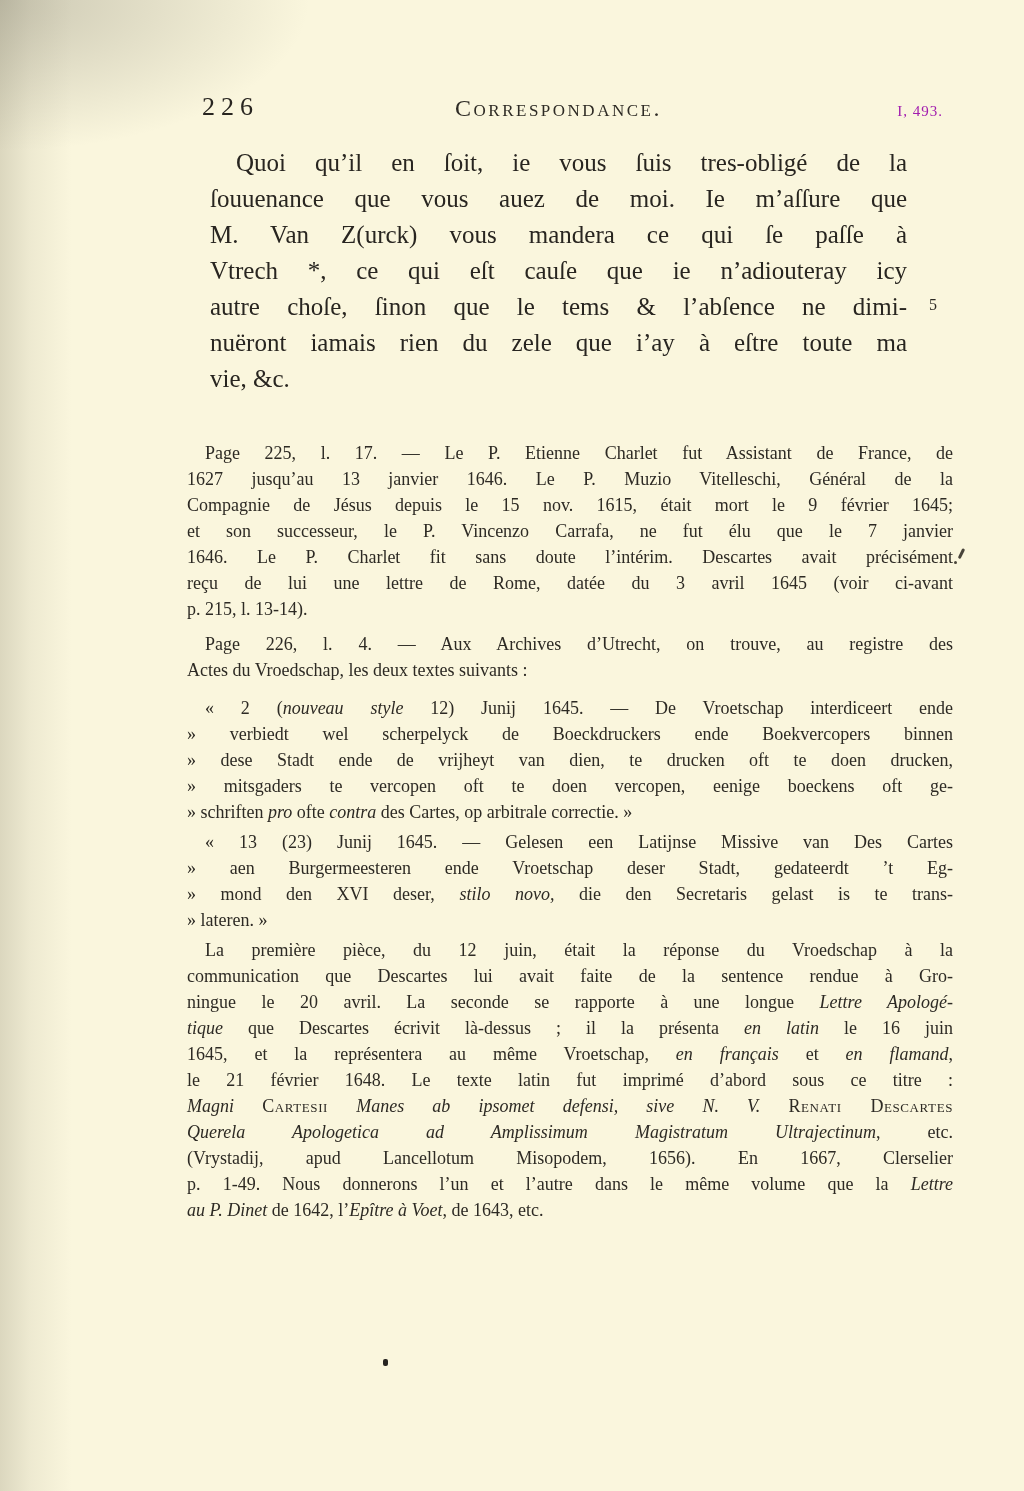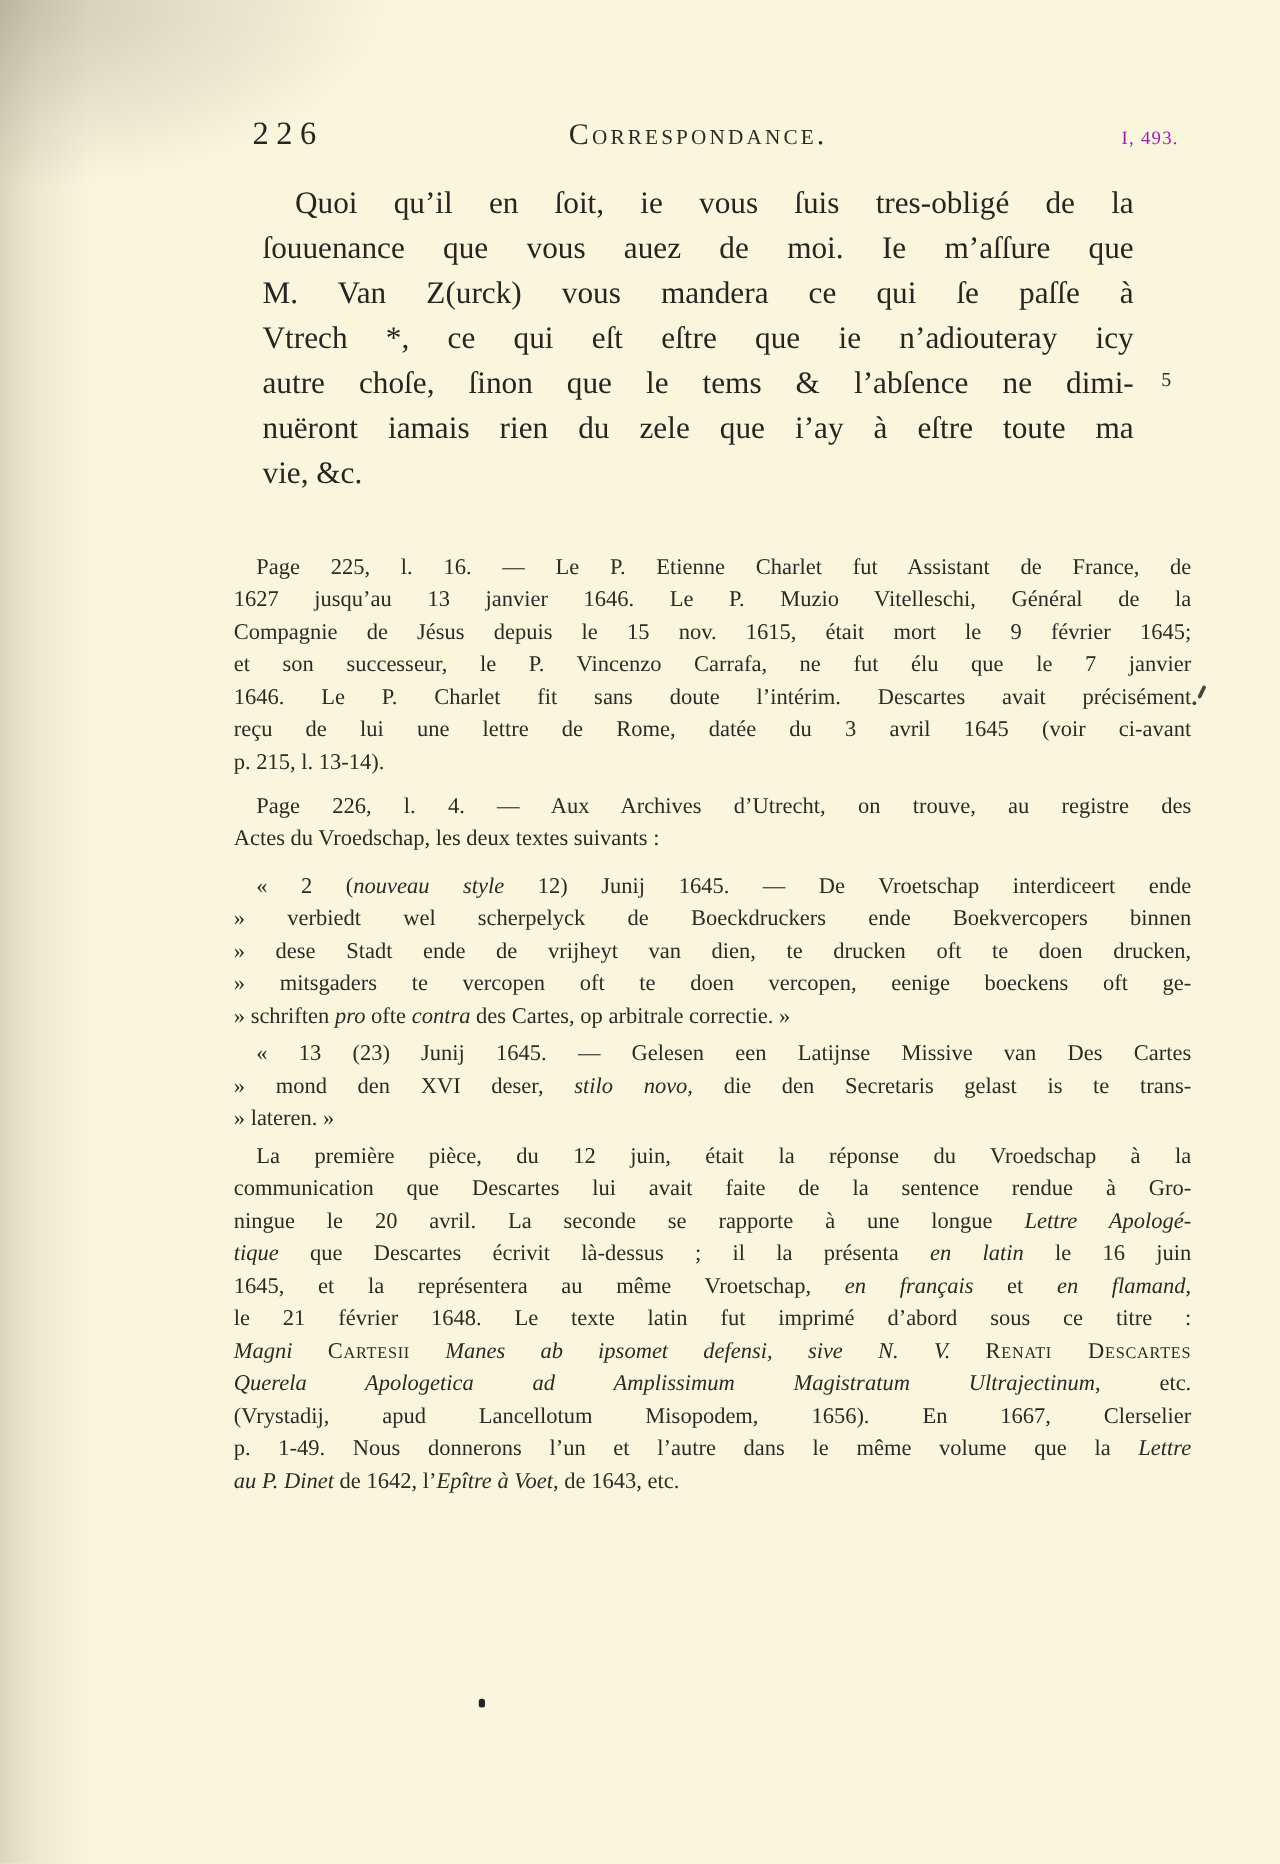--- a/index.html
+++ b/index.html
@@ -60,57 +60,58 @@
 
 <span class="pagenum">226</span>
 <span class="running-title">Correspondance.</span>
 <span class="folio">I, 493.</span>
 
 <section class="letter">
   <div>
       <div class="tline" style="text-indent: 26px;"><span>Quoi qu’il en ſoit, ie vous ſuis tres-obligé de la</span></div>
       <div class="tline"><span>ſouuenance que vous auez de moi. Ie m’aſſure que</span></div>
       <div class="tline"><span>M. Van Z(urck) vous mandera ce qui ſe paſſe à</span></div>
-      <div class="tline"><span>Vtrech *, ce qui eſt eſtre que ie n’adiouteray icy</span></div>
+      <div class="tline"><span>Vtrech *, ce qui eſt cauſe que ie n’adiouteray icy</span></div>
       <div class="tline"><span>autre choſe, ſinon que le tems &amp; l’abſence ne dimi-</span></div>
       <div class="tline"><span>nuëront iamais rien du zele que i’ay à eſtre toute ma</span></div>
       <div class="tline last"><span>vie, &amp;c.</span></div>
     </div>
 </section>
 
 <span class="marginal-num">5</span>
 
 <span class="ink-mark">
   <span class="stroke"></span>
   <span class="dot"></span>
 </span>
 
 <section class="notes">
   <div>
-      <div class="tline" style="text-indent: 18px;"><span>Page 225, l. 16. — Le P. Etienne Charlet fut Assistant de France, de</span></div>
+      <div class="tline" style="text-indent: 18px;"><span>Page 225, l. 17. — Le P. Etienne Charlet fut Assistant de France, de</span></div>
       <div class="tline"><span>1627 jusqu’au 13 janvier 1646. Le P. Muzio Vitelleschi, Général de la</span></div>
       <div class="tline"><span>Compagnie de Jésus depuis le 15 nov. 1615, était mort le 9 février 1645;</span></div>
       <div class="tline"><span>et son successeur, le P. Vincenzo Carrafa, ne fut élu que le 7 janvier</span></div>
       <div class="tline"><span>1646. Le P. Charlet fit sans doute l’intérim. Descartes avait précisément</span></div>
       <div class="tline"><span>reçu de lui une lettre de Rome, datée du 3 avril 1645 (voir ci-avant</span></div>
       <div class="tline last"><span>p. 215, l. 13-14).</span></div>
     </div>
   <div style="margin-top: 9px;">
       <div class="tline" style="text-indent: 18px;"><span>Page 226, l. 4. — Aux Archives d’Utrecht, on trouve, au registre des</span></div>
       <div class="tline last"><span>Actes du Vroedschap, les deux textes suivants :</span></div>
     </div>
   <div style="margin-top: 12px;">
       <div class="tline" style="text-indent: 18px;"><span>« 2 (</span><span class="st-i">nouveau style</span><span> 12) Junij 1645. — De Vroetschap interdiceert ende</span></div>
       <div class="tline"><span>» verbiedt wel scherpelyck de Boeckdruckers ende Boekvercopers binnen</span></div>
       <div class="tline"><span>» dese Stadt ende de vrijheyt van dien, te drucken oft te doen drucken,</span></div>
       <div class="tline"><span>» mitsgaders te vercopen oft te doen vercopen, eenige boeckens oft ge-</span></div>
       <div class="tline last"><span>» schriften </span><span class="st-i">pro</span><span> ofte </span><span class="st-i">contra</span><span> des Cartes, op arbitrale correctie. »</span></div>
     </div>
   <div style="margin-top: 4px;">
       <div class="tline" style="text-indent: 18px;"><span>« 13 (23) Junij 1645. — Gelesen een Latijnse Missive van Des Cartes</span></div>
+      <div class="tline"><span>» aen Burgermeesteren ende Vroetschap deser Stadt, gedateerdt ’t Eg-</span></div>
       <div class="tline"><span>» mond den XVI deser, </span><span class="st-i">stilo novo,</span><span> die den Secretaris gelast is te trans-</span></div>
       <div class="tline last"><span>» lateren. »</span></div>
     </div>
   <div style="margin-top: 4px;">
       <div class="tline" style="text-indent: 18px;"><span>La première pièce, du 12 juin, était la réponse du Vroedschap à la</span></div>
       <div class="tline"><span>communication que Descartes lui avait faite de la sentence rendue à Gro-</span></div>
       <div class="tline"><span>ningue le 20 avril. La seconde se rapporte à une longue </span><span class="st-i">Lettre Apologé-</span></div>
       <div class="tline"><span class="st-i">tique</span><span> que Descartes écrivit là-dessus ; il la présenta </span><span class="st-i">en latin</span><span> le 16 juin</span></div>
       <div class="tline"><span>1645, et la représentera au même Vroetschap, </span><span class="st-i">en français</span><span> et </span><span class="st-i">en flamand</span><span>,</span></div>
       <div class="tline"><span>le 21 février 1648. Le texte latin fut imprimé d’abord sous ce titre :</span></div>

